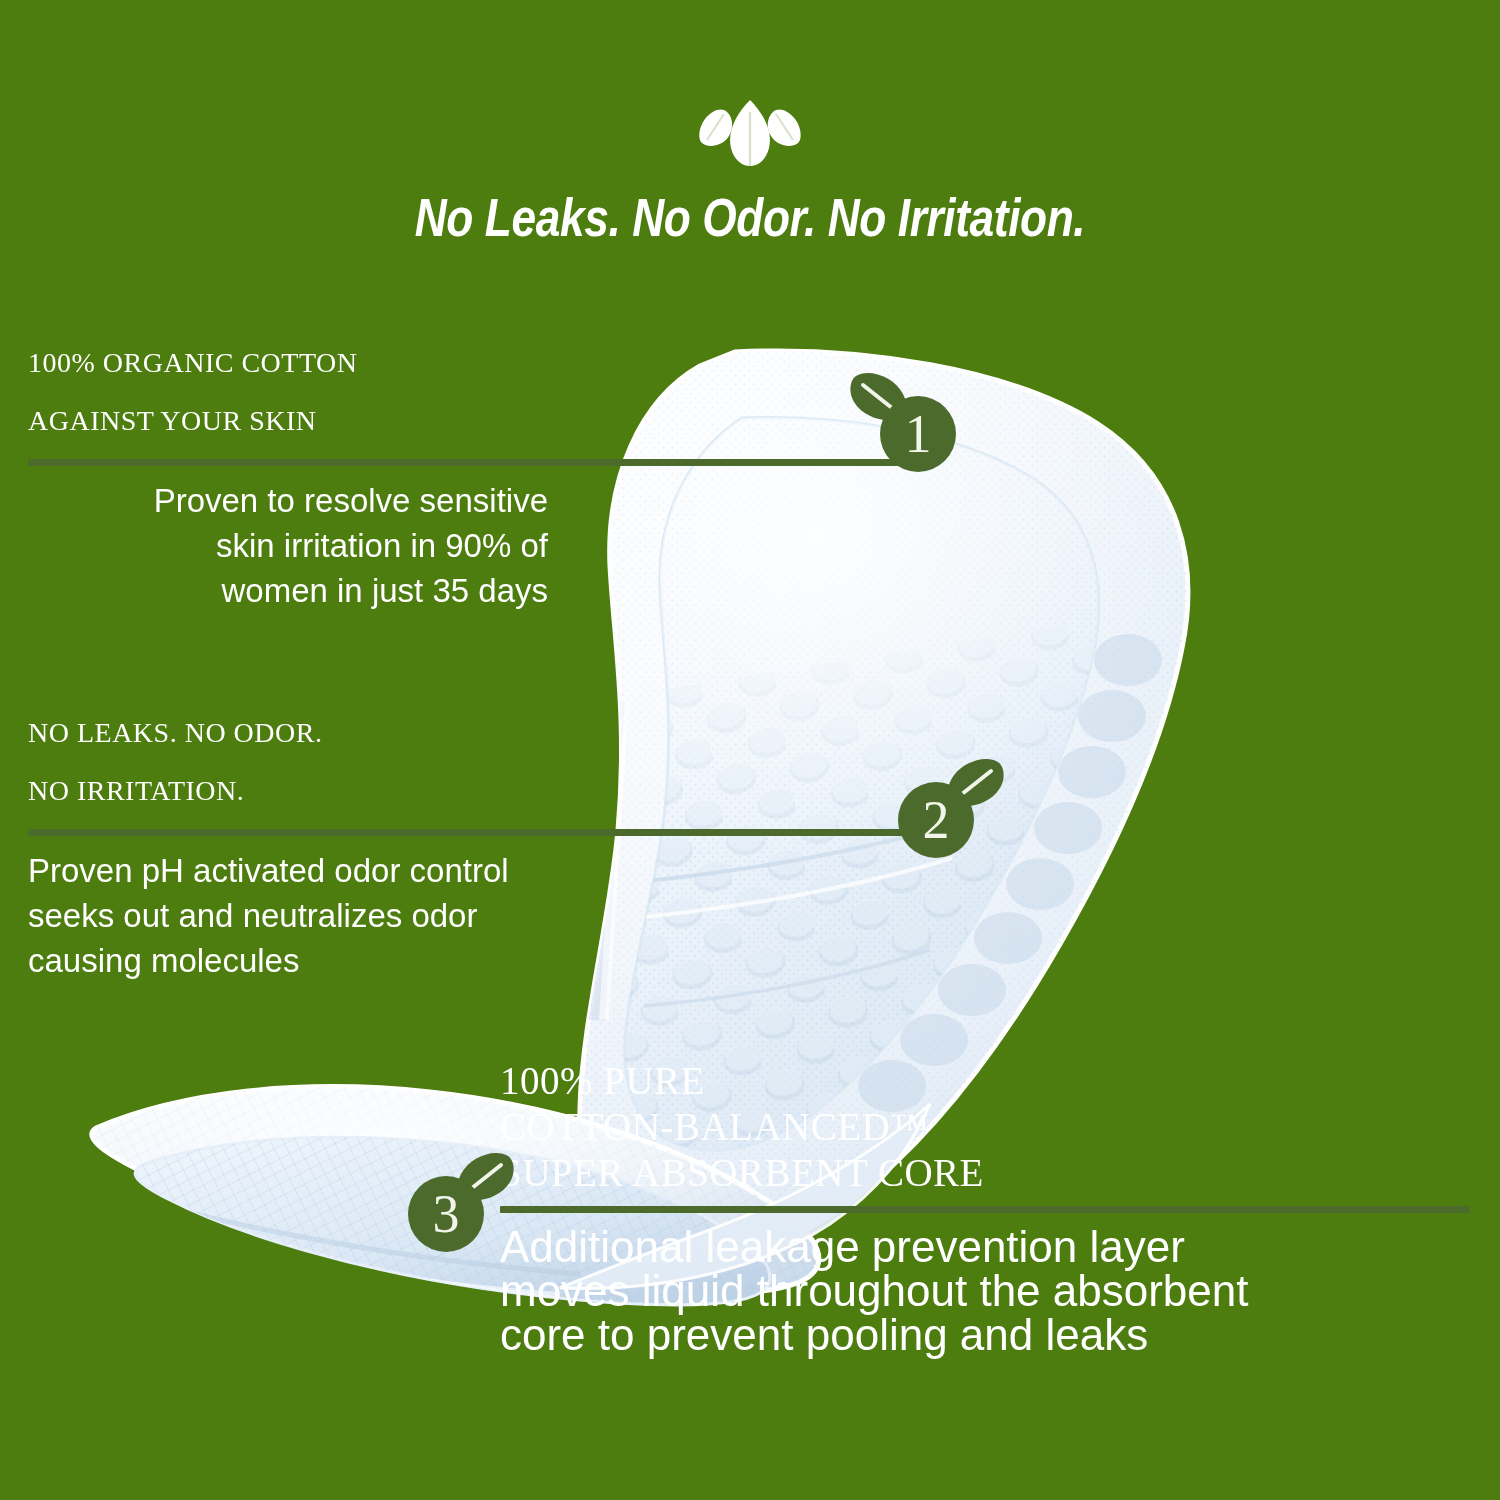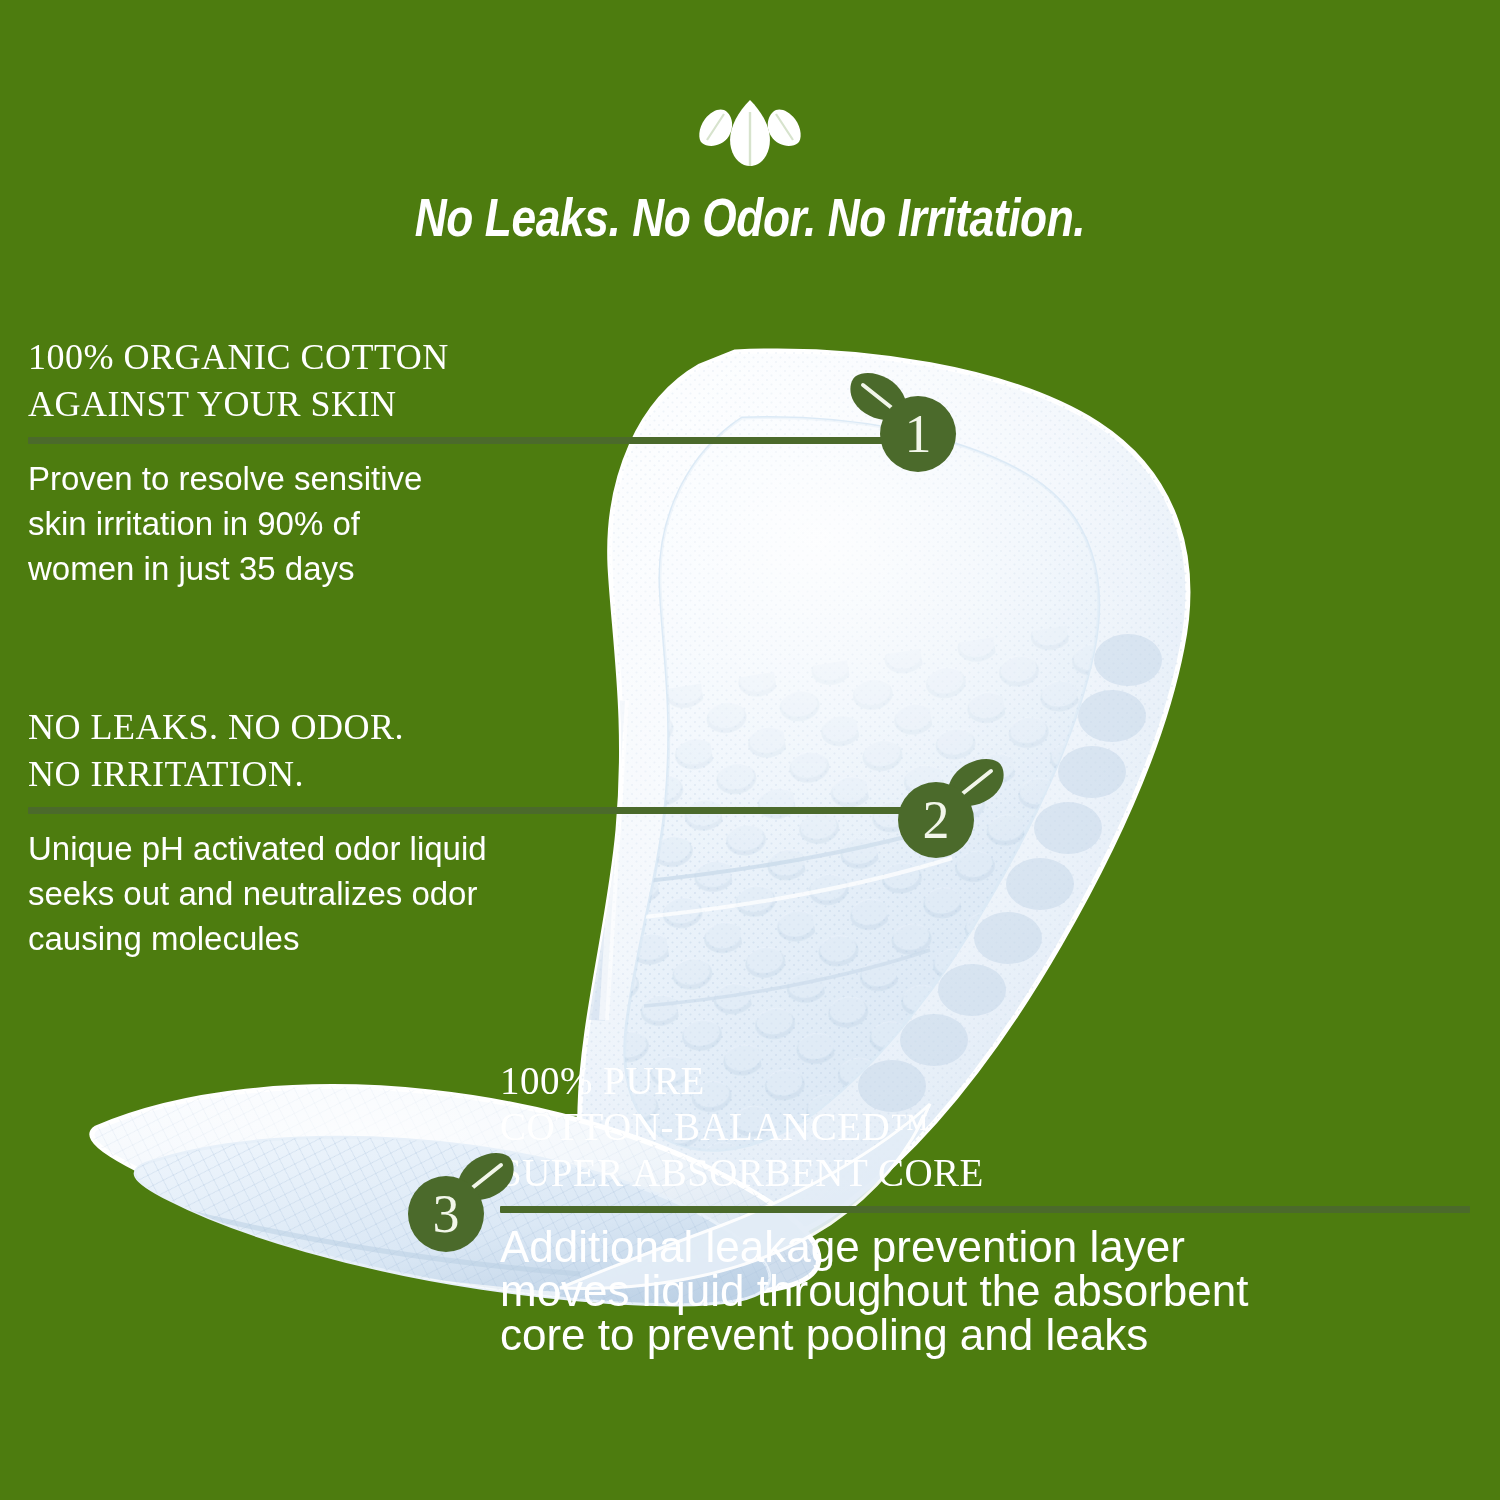--- a/index.html
+++ b/index.html
@@ -55,42 +55,42 @@
   }
 
   
   .feature {
     position: absolute;
     z-index: 4;
   }
   .feature-title {
     color: #ffffff;
     font-family: "Liberation Serif", serif;
-    font-size: 36px;
-    line-height: 47px;
+    font-size: 28px;
+    line-height: 58px;
     letter-spacing: 0.5px;
     white-space: pre-line;
   }
   .feature-rule {
     height: 7px;
     background: #4b6a2b;
     margin: 9px 0 12px 0;
     border-radius: 1px;
   }
   .feature-body {
     color: #ffffff;
     font-size: 33px;
     line-height: 45px;
     white-space: pre-line;
   }
 
   
   #feature-1 { left: 28px; top: 334px; width: 910px; }
   #feature-1 .feature-title { width: 560px; }
-  #feature-1 .feature-body { width: 520px; }
+  #feature-1 .feature-body { width: 520px; text-align: right; }
 
   
   #feature-2 { left: 28px; top: 704px; width: 918px; }
   #feature-2 .feature-title { width: 600px; }
   #feature-2 .feature-body { width: 620px; }
 
   
   #feature-3 {
     left: 500px; top: 1058px; width: 970px;
   }
@@ -314,21 +314,21 @@
     <div class="feature-rule"></div>
     <div class="feature-body">Proven to resolve sensitive
 skin irritation in 90% of
 women in just 35 days</div>
   </div>
 
   <div class="feature" id="feature-2">
     <div class="feature-title">NO LEAKS. NO ODOR.
 NO IRRITATION.</div>
     <div class="feature-rule"></div>
-    <div class="feature-body">Unique pH activated odor liquid
+    <div class="feature-body">Proven pH activated odor control
 seeks out and neutralizes odor
 causing molecules</div>
   </div>
 
   <div class="feature" id="feature-3">
     <div class="feature-title">100% PURE
 COTTON-BALANCED™
 SUPER ABSORBENT CORE</div>
     <div class="feature-rule"></div>
     <div class="feature-body">Additional leakage prevention layer

